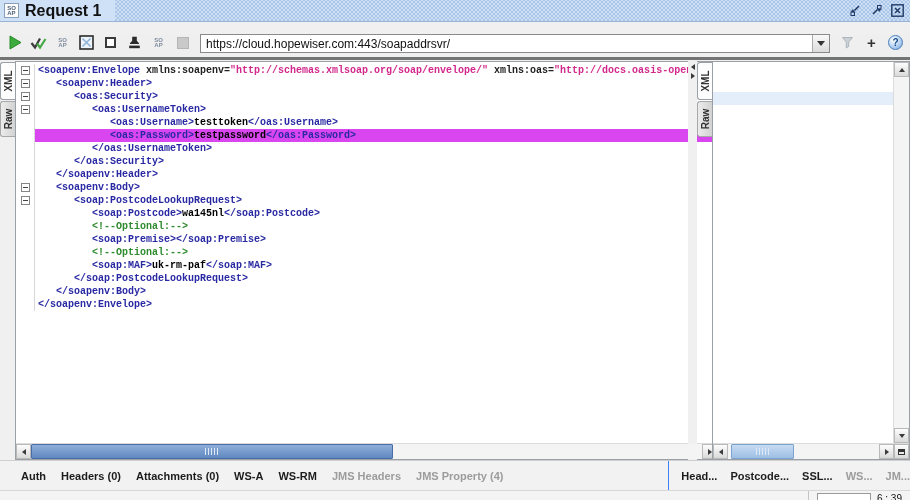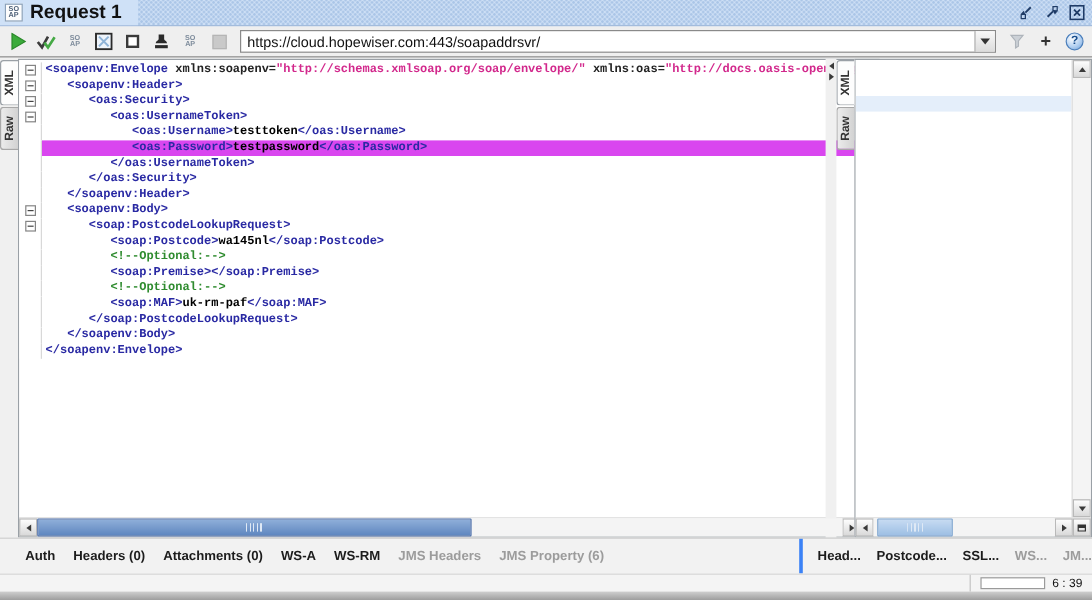--- a/index.html
+++ b/index.html
@@ -19,22 +19,22 @@
   .soap-glyph { width:15px; height:15px; background:#fdfdfd; border:1px solid #8aa0ba;
     display:flex; flex-direction:column; align-items:center; justify-content:center;
     font-size:6px; line-height:5px; font-weight:bold; color:#4e6078;
     font-family:"Liberation Sans", sans-serif; }
   .title-text { font-size:16px; font-weight:bold; color:#111; white-space:nowrap; }
   .titlebar-spacer { flex:1; }
   .win-controls { display:flex; align-items:center; gap:6px; padding-right:5px; }
   .win-btn { width:15px; height:15px; display:flex; align-items:center; justify-content:center; }
 
   
-  .toolbar { height:26px; flex:0 0 26px; display:flex; align-items:center;
-    background:#efefef; border-bottom:1px solid #737373; padding:0 6px; gap:7px; }
+  .toolbar { height:26px; flex:0 0 26px; display:flex; align-items:flex-start;
+    background:#efefef; border-bottom:3px solid #737373; padding:0 6px; gap:7px;margin-top:12px; }
   .tbtn { width:17px; height:17px; display:flex; align-items:center; justify-content:center; }
   .soap-glyph-sm { font-size:6px; line-height:5px; font-weight:bold; color:#7d8b9b;
     text-align:center; }
   .sq-outline { width:11px; height:11px; border:2px solid #3a3a3a; background:#fff; }
   .sq-gray { width:12px; height:12px; background:#c9c9c9; border:1px solid #b5b5b5; }
   .url-combo { flex:1; height:19px; border:1px solid #8a8a8a; background:#fff;
     display:flex; align-items:center; margin:0 2px; }
   .url-text { flex:1; font-size:12px; color:#111; padding:0 5px; white-space:nowrap;
     overflow:hidden; }
   .combo-btn { width:17px; height:100%; border-left:1px solid #aaa;
@@ -113,21 +113,21 @@
 
   
   .splitter { flex:0 0 9px; display:flex; flex-direction:column; align-items:center;
     padding-top:3px; gap:3px; background:#f0f0f0; }
 
   
   .lower { flex:0 0 30px; display:flex; align-items:center; background:#f2f2f2;
     border-top:1px solid #cfcfcf; }
   .tabs-left { flex:1; display:flex; align-items:center; gap:15px; padding-left:21px; }
   .tabs-right { flex:0 0 216px; display:flex; align-items:center; gap:13px;
-    padding-left:12px; border-left:3px solid #3b82f6; height:100%; }
+    padding-left:12px; border-left:1px solid #3b82f6; height:100%; }
   .btab { font-size:11px; font-weight:bold; color:#1c1c1c; white-space:nowrap; }
   .btab.disabled { color:#9c9c9c; }
 
   
   .statusbar { flex:0 0 15px; display:flex; align-items:center; justify-content:flex-end;
     background:#f4f4f4; border-top:1px solid #d8d8d8; }
   .status-right { display:flex; align-items:center; gap:6px; height:100%;
     border-left:1px solid #c4c4c4; padding:0 8px 0 8px; }
   .progress-box { width:54px; height:10px; background:#fff; border:1px solid #9a9a9a; }
   .caret-pos { font-size:10px; color:#111; }
@@ -316,21 +316,21 @@
   </div>
 
   <div class="lower">
     <div class="tabs-left">
         <div class="btab">Auth</div>
         <div class="btab">Headers (0)</div>
         <div class="btab">Attachments (0)</div>
         <div class="btab">WS-A</div>
         <div class="btab">WS-RM</div>
         <div class="btab disabled">JMS Headers</div>
-        <div class="btab disabled">JMS Property (6)</div>
+        <div class="btab disabled">JMS Property (4)</div>
       </div>
     <div class="tabs-right">
         <div class="btab">Head...</div>
         <div class="btab">Postcode...</div>
         <div class="btab">SSL...</div>
         <div class="btab disabled">WS...</div>
         <div class="btab disabled">JM...</div>
       </div>
   </div>
 

